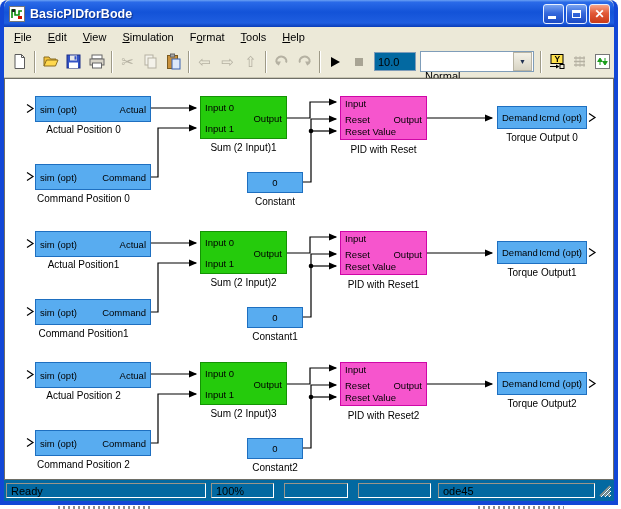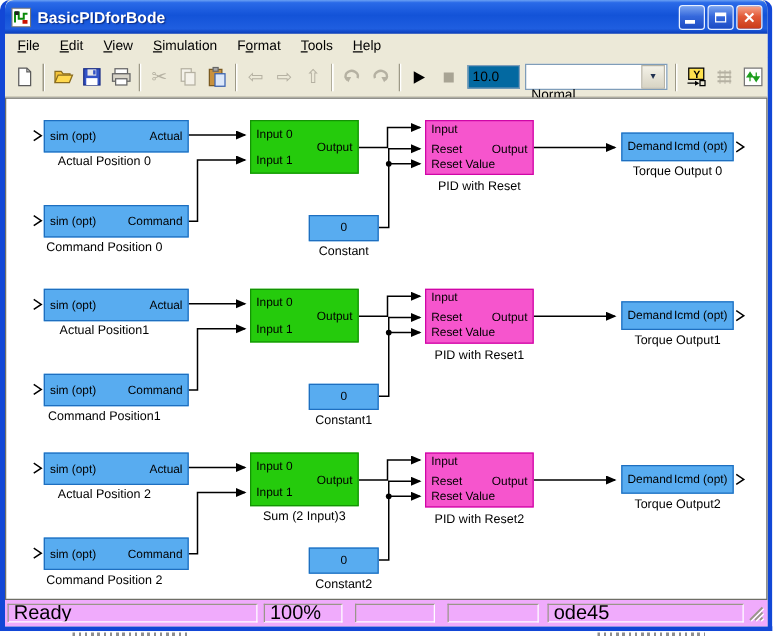--- a/index.html
+++ b/index.html
@@ -59,22 +59,22 @@
   .pink-b{background:#f655cd;border:1px solid #cf06a7;}
   .src{left:30px;width:116px;height:26px;display:flex;align-items:center;justify-content:space-between;padding:0 4px;}
   .blk-sum{left:195px;top:0;width:87px;height:43px;}
   .blk-const{left:242px;top:76px;width:56px;height:21px;display:flex;align-items:center;justify-content:center;}
   .blk-pid{left:335px;top:0;width:87px;height:44px;}
   .blk-torque{left:492px;top:10px;width:90px;height:23px;display:flex;align-items:center;justify-content:space-between;padding:0 4px;}
   .p{position:absolute;white-space:nowrap;}
   .lbl{position:absolute;text-align:center;font-size:10px;color:#000;white-space:nowrap;}
 
   
-  .statusbar{height:19px;flex:0 0 19px;background:#f0abfc;display:flex;align-items:center;
-             font-size:16px;padding:1px 2px;gap:0;}
+  .statusbar{height:19px;flex:0 0 19px;background:#0369a1;display:flex;align-items:center;
+             font-size:11px;padding:1px 2px;gap:0;}
   .spanel{height:15px;box-sizing:border-box;border:1px solid;border-color:#9a968a #fff #fff #9a968a;
           padding:0 4px;display:flex;align-items:center;overflow:hidden;white-space:nowrap;}
   .grip{width:15px;height:15px;margin-left:2px;flex:0 0 auto;}
 
   
   .bgstrip{position:absolute;left:0;top:505px;width:621px;height:4px;background:#fff;}
   .frag{position:absolute;top:1px;height:3px;opacity:.75;
         background:repeating-linear-gradient(90deg,#6a6a6a 0 2px,transparent 2px 5px);}
 </style>
 </head>
@@ -278,20 +278,21 @@
         <div class="b blue-b src" style="top:68px">
           <span>sim (opt)</span>
           <span>Command</span>
         </div>
         <div class="lbl" style="left:0;top:97px;width:157px">Command Position 0</div>
         <div class="b green-b blk-sum">
           <span class="p" style="left:4px;top:5px">Input 0</span>
           <span class="p" style="left:4px;top:26px">Input 1</span>
           <span class="p" style="right:4px;top:16px">Output</span>
         </div>
+        <div class="lbl" style="left:151px;top:46px;width:175px">Sum (2 Input)1</div>
         <div class="b blue-b blk-const">
           <span>0</span>
         </div>
         <div class="lbl" style="left:198px;top:100px;width:144px">Constant</div>
         <div class="b pink-b blk-pid">
           <span class="p" style="left:4px;top:1px">Input</span>
           <span class="p" style="left:4px;top:17px">Reset</span>
           <span class="p" style="left:4px;top:29px">Reset Value</span>
           <span class="p" style="right:4px;top:17px">Output</span>
         </div>
@@ -312,20 +313,21 @@
         <div class="b blue-b src" style="top:68px">
           <span>sim (opt)</span>
           <span>Command</span>
         </div>
         <div class="lbl" style="left:0;top:97px;width:157px">Command Position1</div>
         <div class="b green-b blk-sum">
           <span class="p" style="left:4px;top:5px">Input 0</span>
           <span class="p" style="left:4px;top:26px">Input 1</span>
           <span class="p" style="right:4px;top:16px">Output</span>
         </div>
+        <div class="lbl" style="left:151px;top:46px;width:175px">Sum (2 Input)2</div>
         <div class="b blue-b blk-const">
           <span>0</span>
         </div>
         <div class="lbl" style="left:198px;top:100px;width:144px">Constant1</div>
         <div class="b pink-b blk-pid">
           <span class="p" style="left:4px;top:1px">Input</span>
           <span class="p" style="left:4px;top:17px">Reset</span>
           <span class="p" style="left:4px;top:29px">Reset Value</span>
           <span class="p" style="right:4px;top:17px">Output</span>
         </div>

